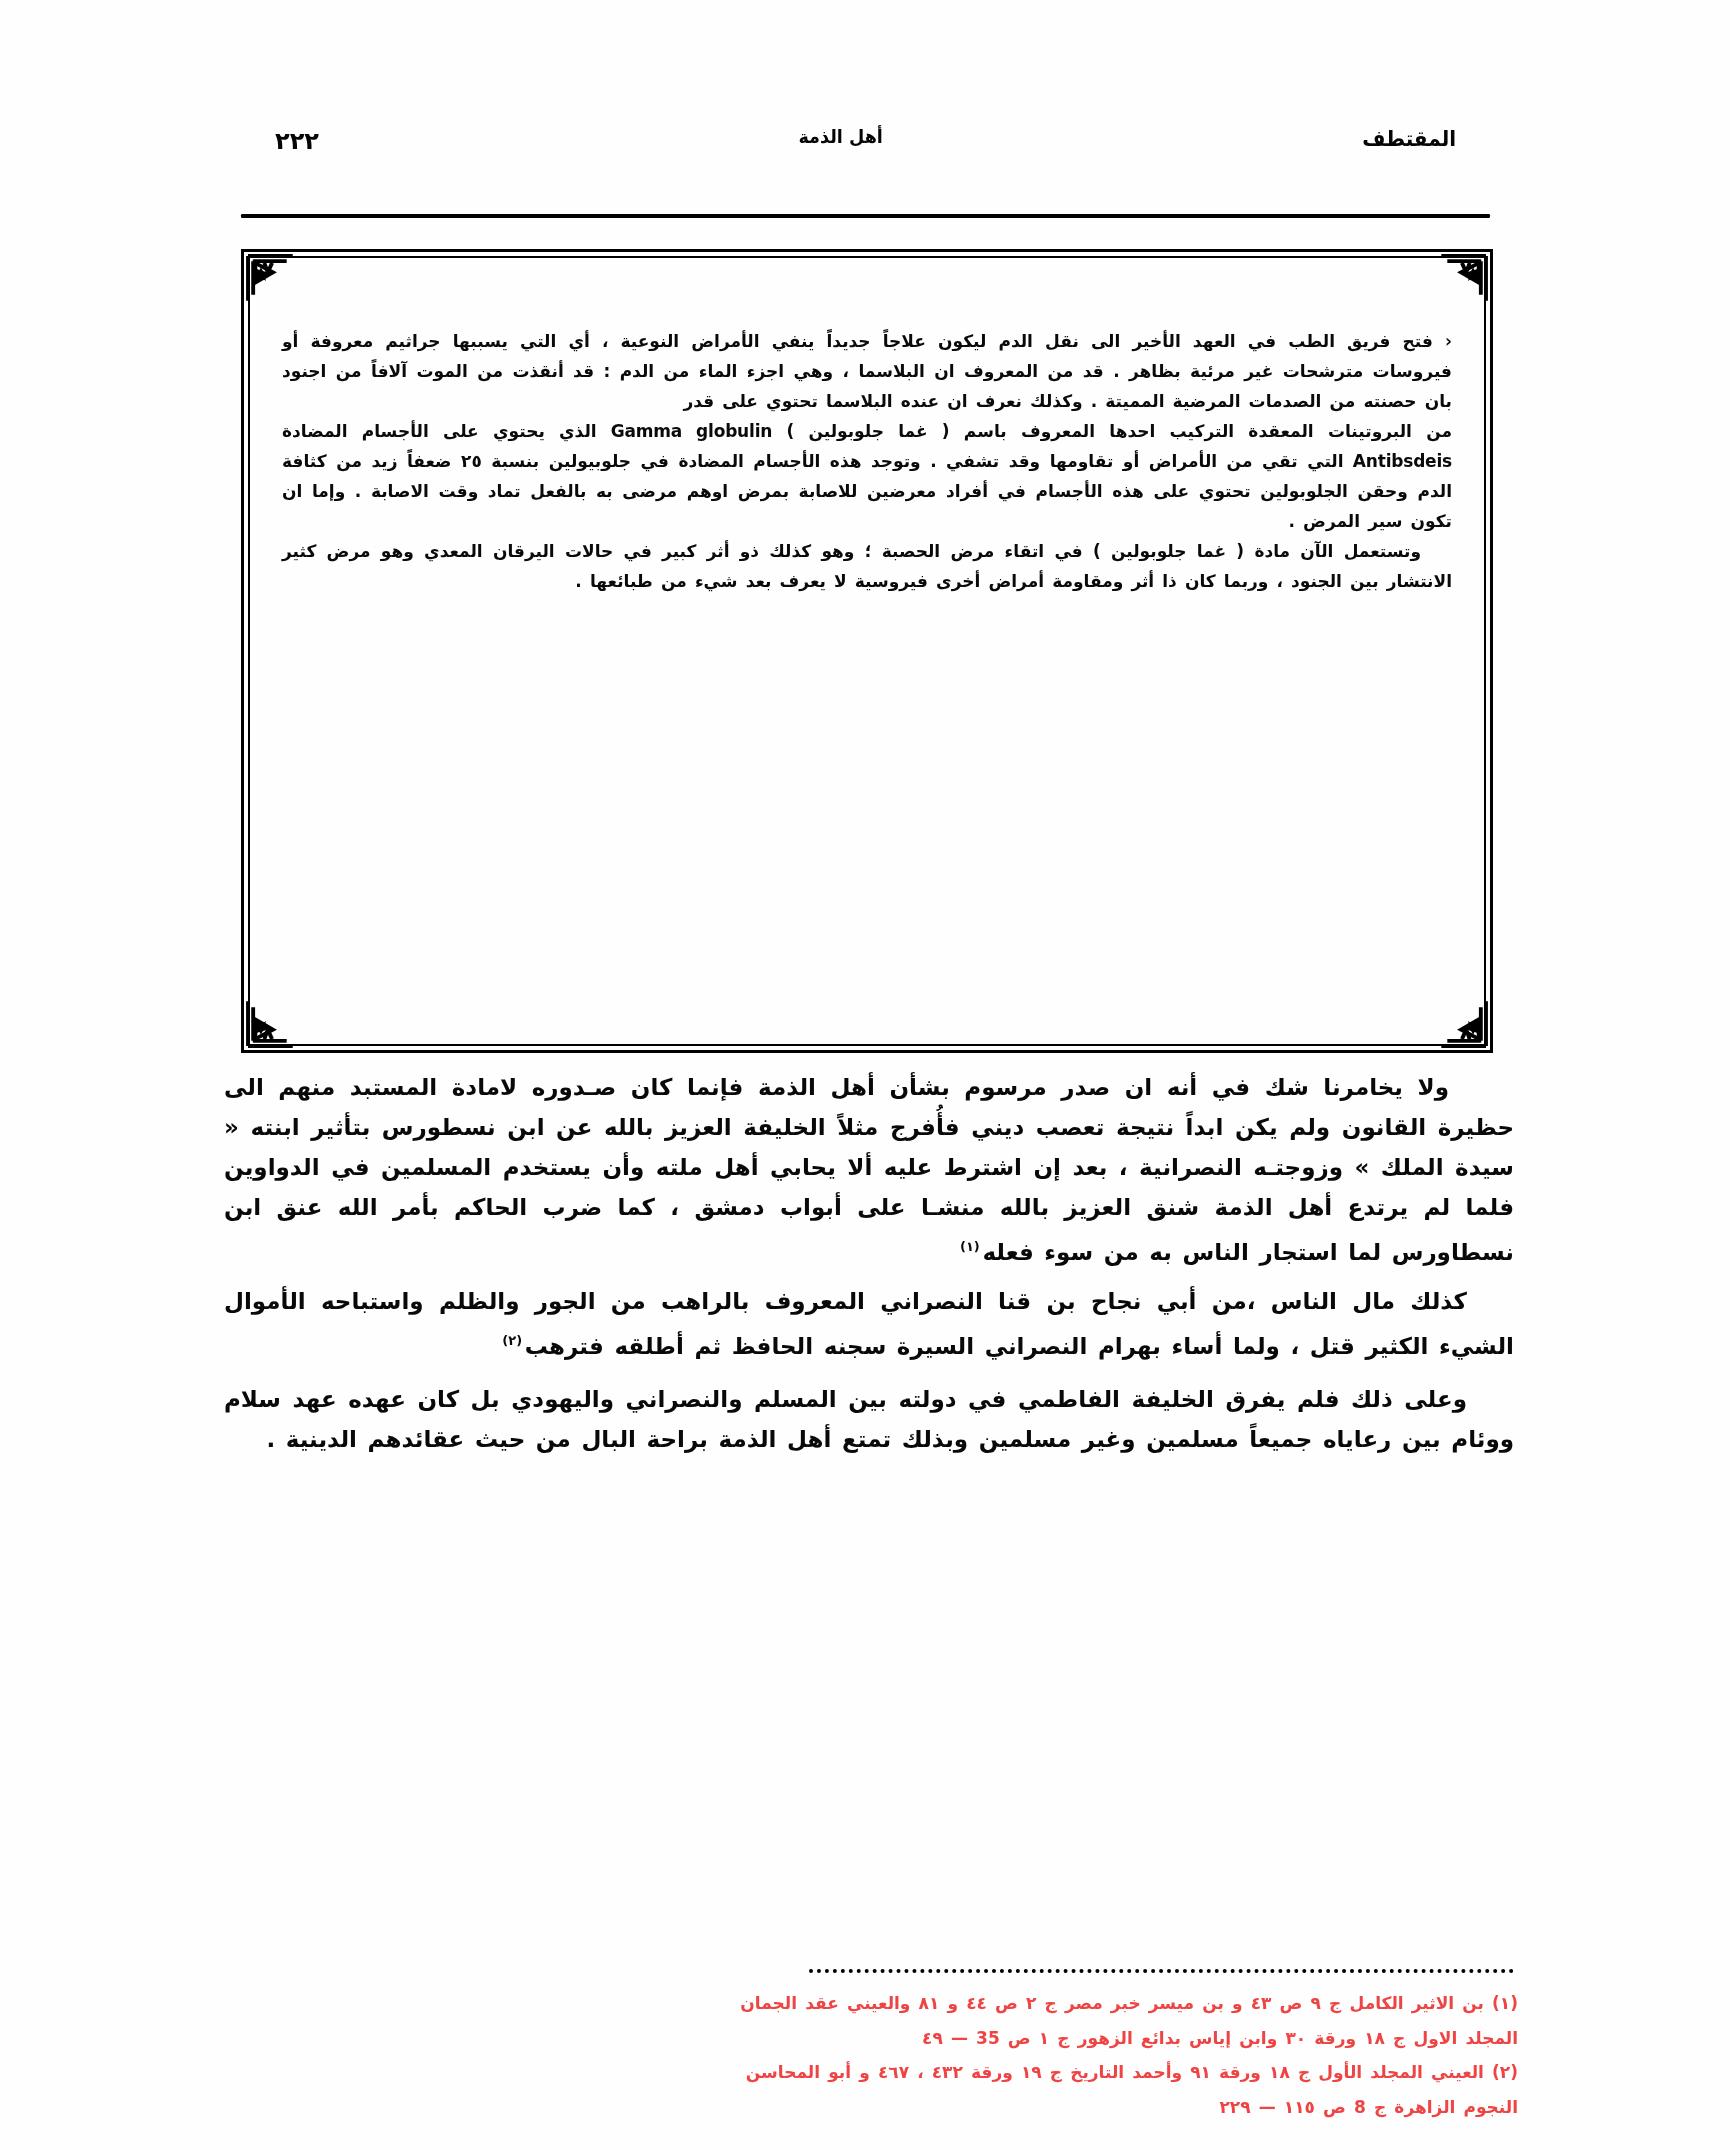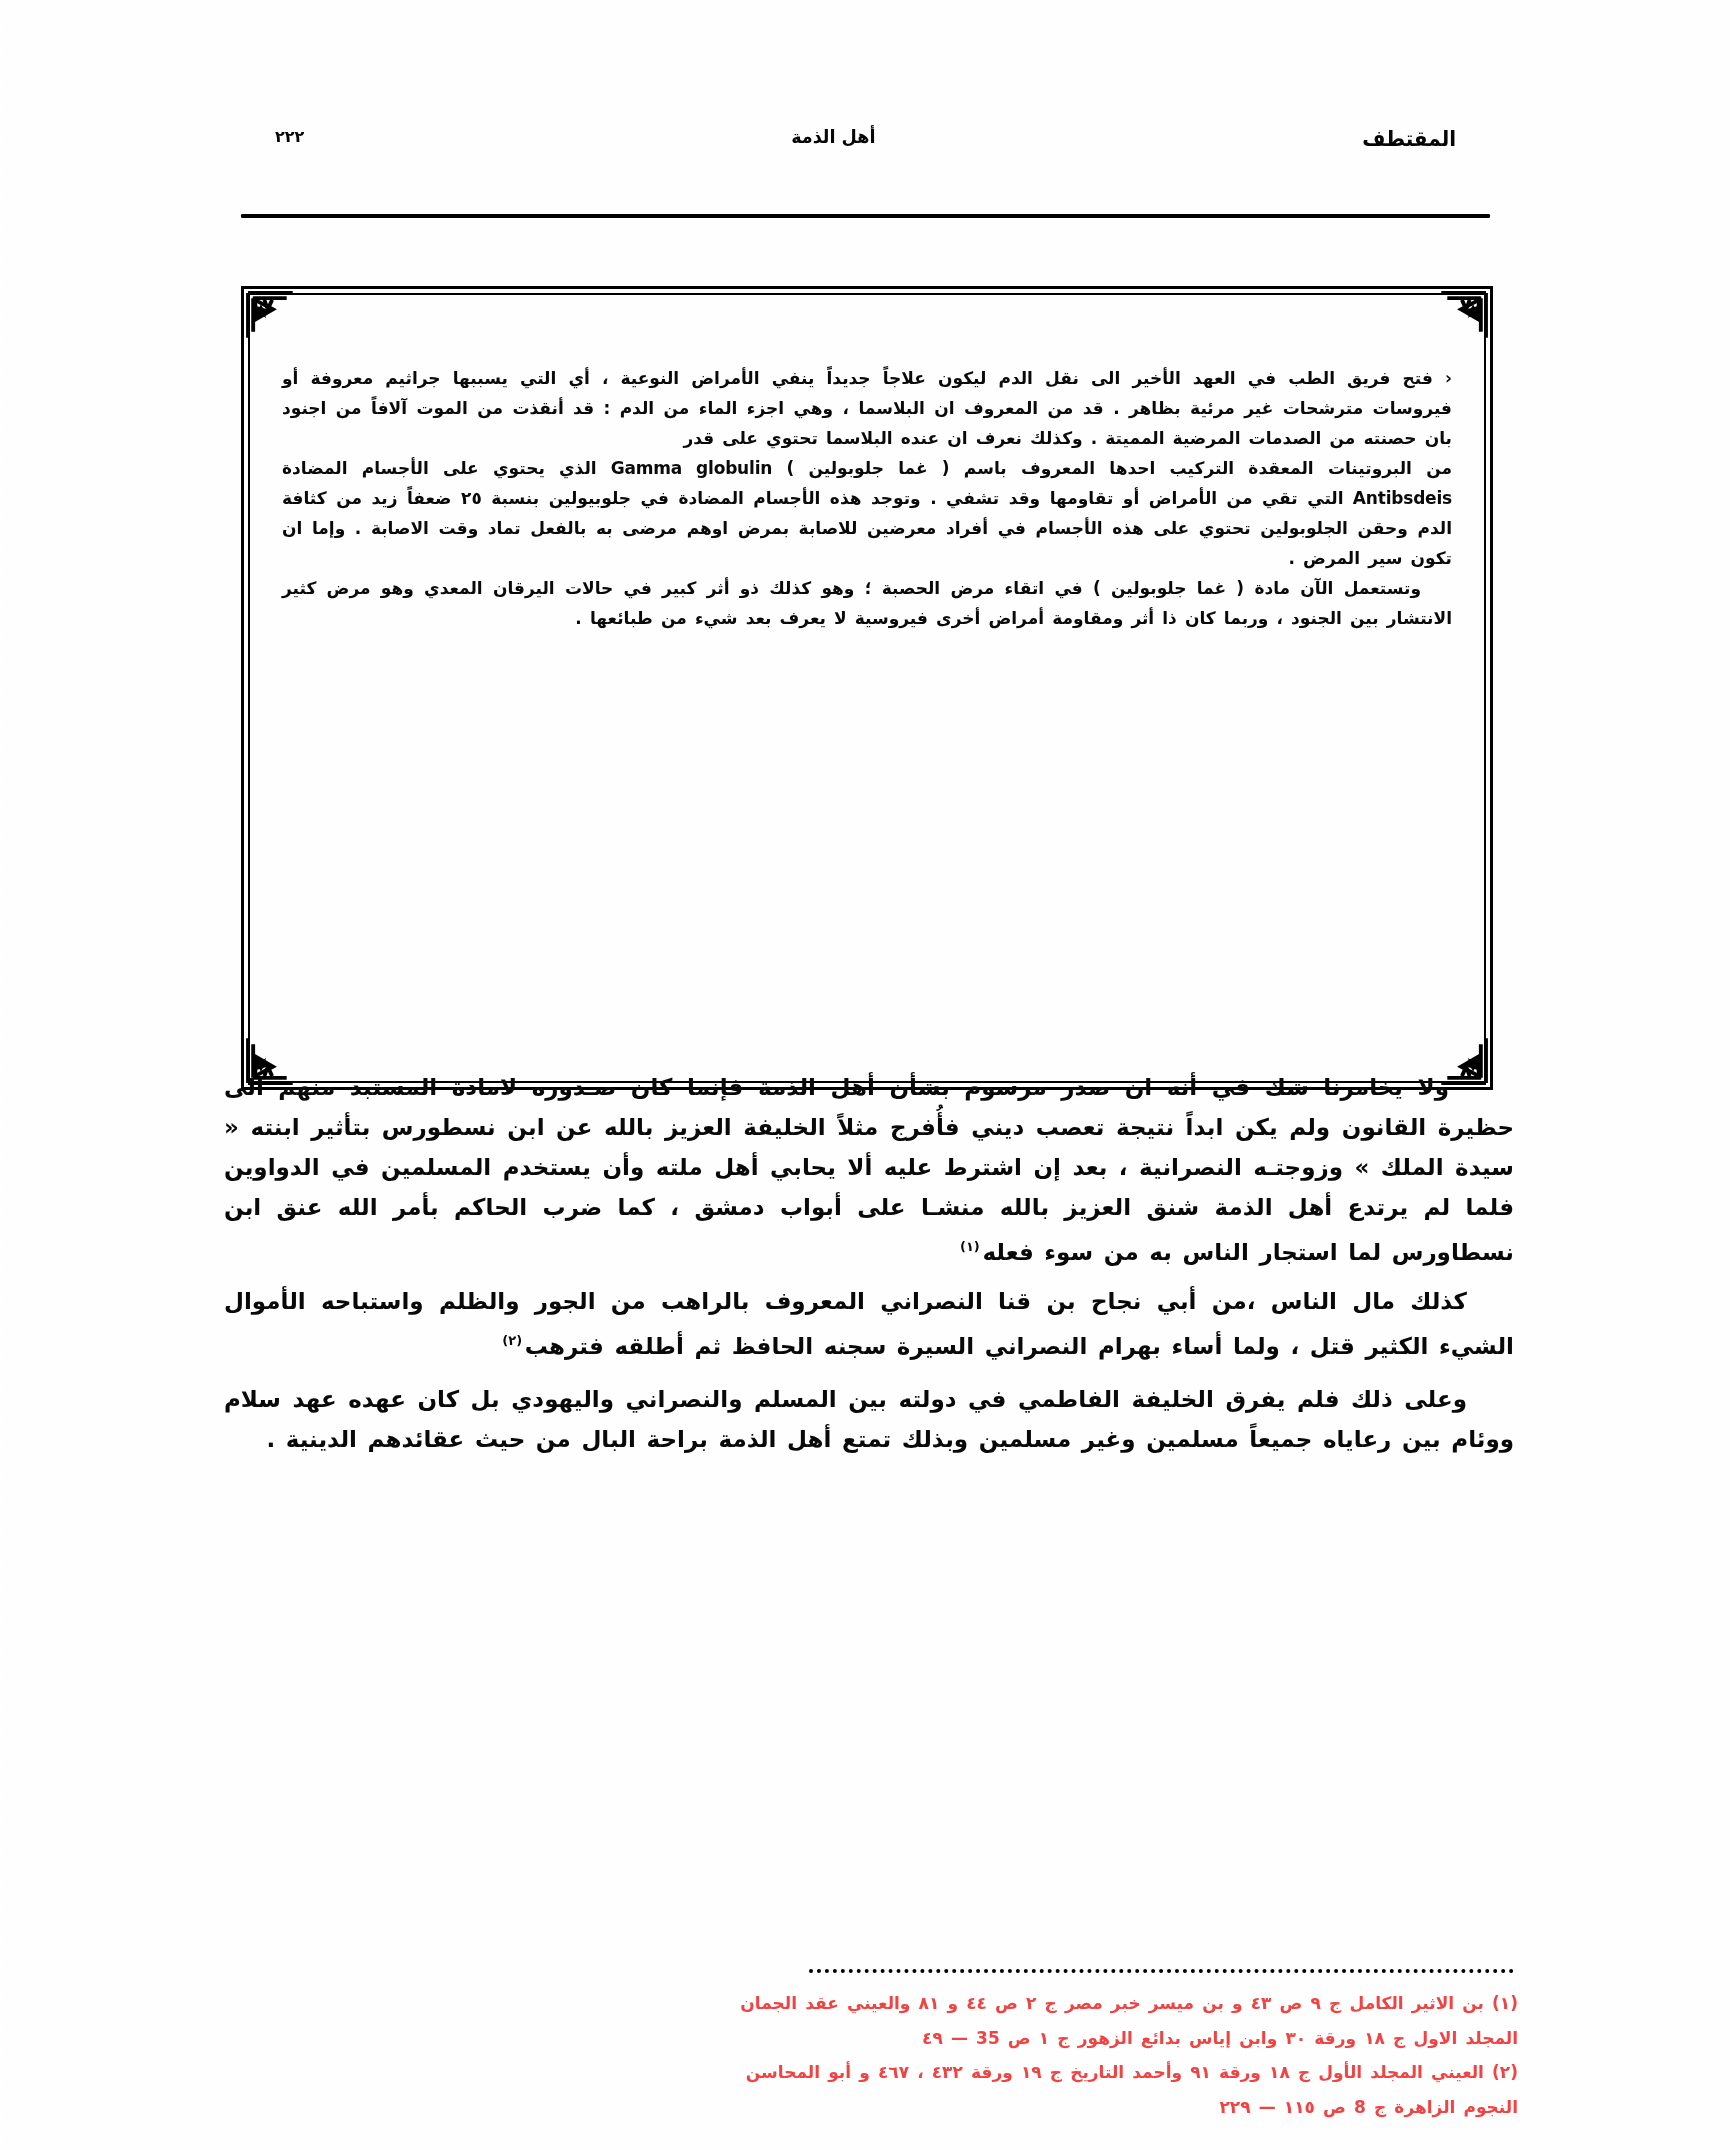--- a/index.html
+++ b/index.html
@@ -41,34 +41,34 @@
   }
   .hdr-journal,.hdr-title,.hdr-page{
     font-family:"DejaVu Sans","Liberation Sans",sans-serif;
     font-weight:700;
     color:#050505;
     white-space:nowrap;
     line-height:1;
   }
   .hdr-journal{font-size:20px;letter-spacing:-0.4px;transform:scaleY(1.06);}
   .hdr-title{font-size:17.6px;transform:scaleY(1.05);}
-  .hdr-page{font-size:16px;letter-spacing:0.9px;}
+  .hdr-page{font-size:24px;letter-spacing:0.9px;}
 
   .rule-top{
     position:absolute;
     top:214px;left:241px;right:241px;
     height:3.9px;background:#000;
     border-radius:1.3px;
   }
 
   
   .framebox{
     position:absolute;
     top:249px;left:241px;
-    width:1252px;height:804px;margin-top:37px;
+    width:1252px;height:804px;
   }
   .frame-outer{
     position:absolute;inset:0;
     border:3.4px solid #000;
   }
   .frame-inner{
     position:absolute;inset:7.3px;
     border:2.2px solid #000;
   }
   .corner{

